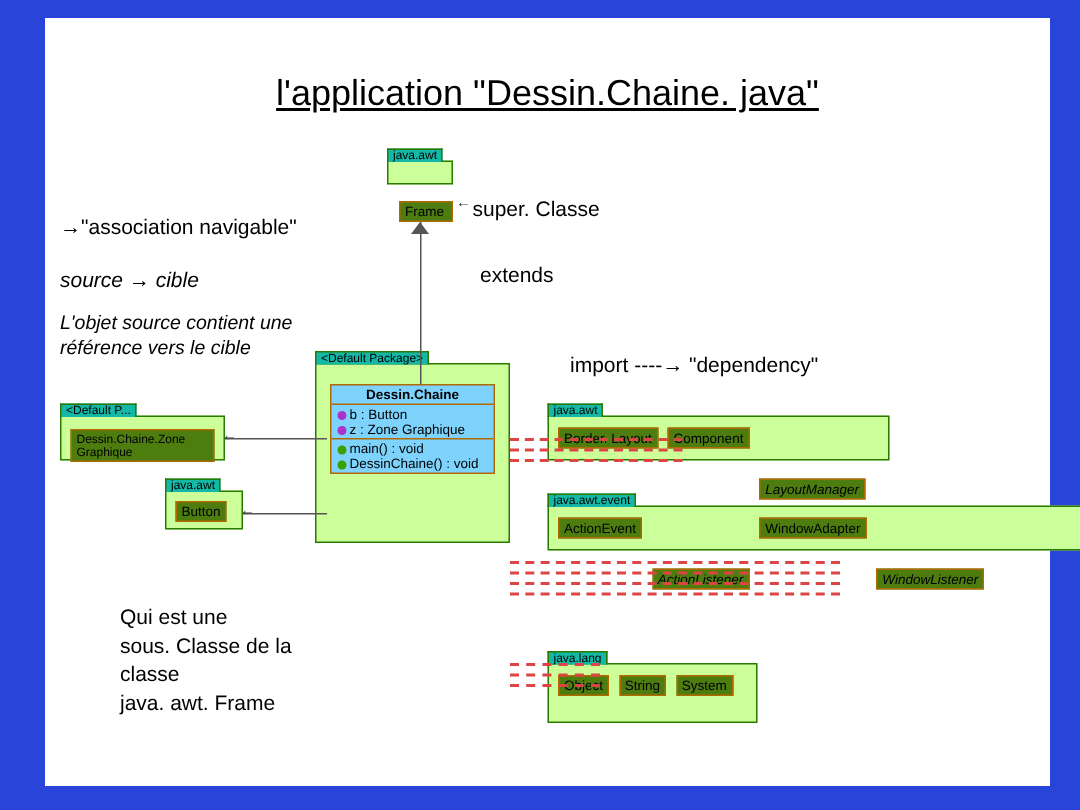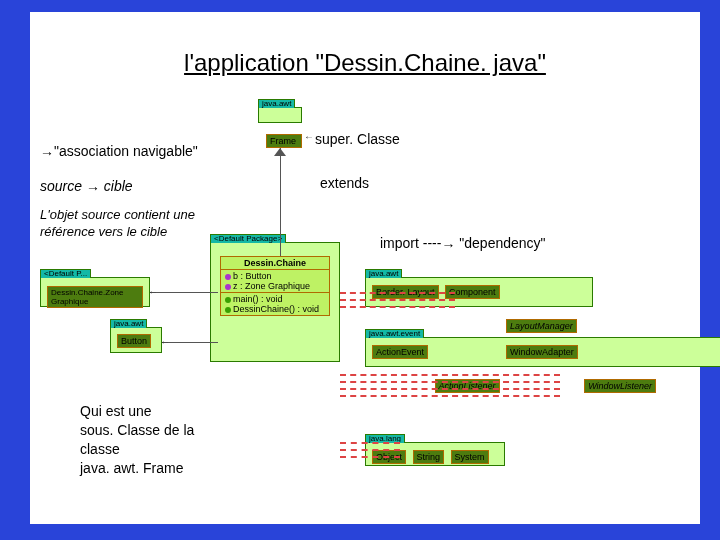--- a/index.html
+++ b/index.html
@@ -56,21 +56,21 @@
     font-size: 9px;
     text-align: left;
     padding: 1px 3px;
     display: inline-block;
     margin: 2px;
     vertical-align: top;
   }
   .classbox.italic { font-style: italic; margin-top: 36px; }
   .detailbox {
     position: absolute;
-    background: #bef264;
+    background: #7dd3fc;
     border: 1px solid #b06a00;
     font-size: 9px;
   }
   .detailbox .hdr {
     border-bottom: 1px solid #b06a00;
     text-align: center;
     padding: 1px 4px;
     font-weight: bold;
   }
   .detailbox .sect {
@@ -176,21 +176,21 @@
   </div>
 
   <div class="pkg" style="left:335px; top:325px; width:366px; height:30px; padding-top:5px;">
     <div class="tab">java.awt.event</div>
     <div class="classbox">ActionEvent</div>
     <div class="classbox italic">ActionListener</div>
     <div class="classbox">WindowAdapter</div>
     <div class="classbox italic">WindowListener</div>
   </div>
 
-  <div class="pkg" style="left:335px; top:430px; width:140px; height:24px; padding-top:5px;">
+  <div class="pkg" style="left:335px; top:430px; width:140px; height:40px; padding-top:5px;">
     <div class="tab">java.lang</div>
     <div class="classbox">Object</div>
     <div class="classbox">String</div>
     <div class="classbox">System</div>
   </div>
 
   <div class="dashline" style="left:310px; top:280px; width:115px;"></div>
   <div class="dashline" style="left:310px; top:287px; width:115px;"></div>
   <div class="dashline" style="left:310px; top:294px; width:115px;"></div>
 

